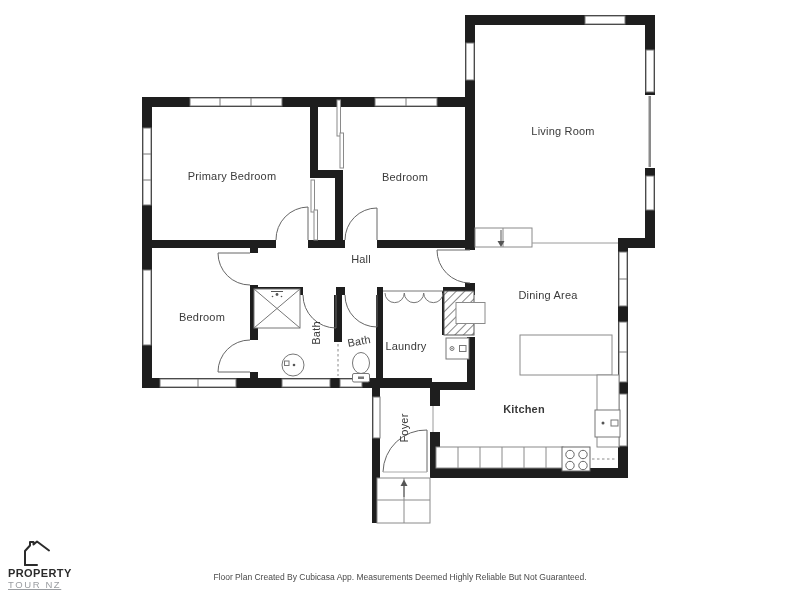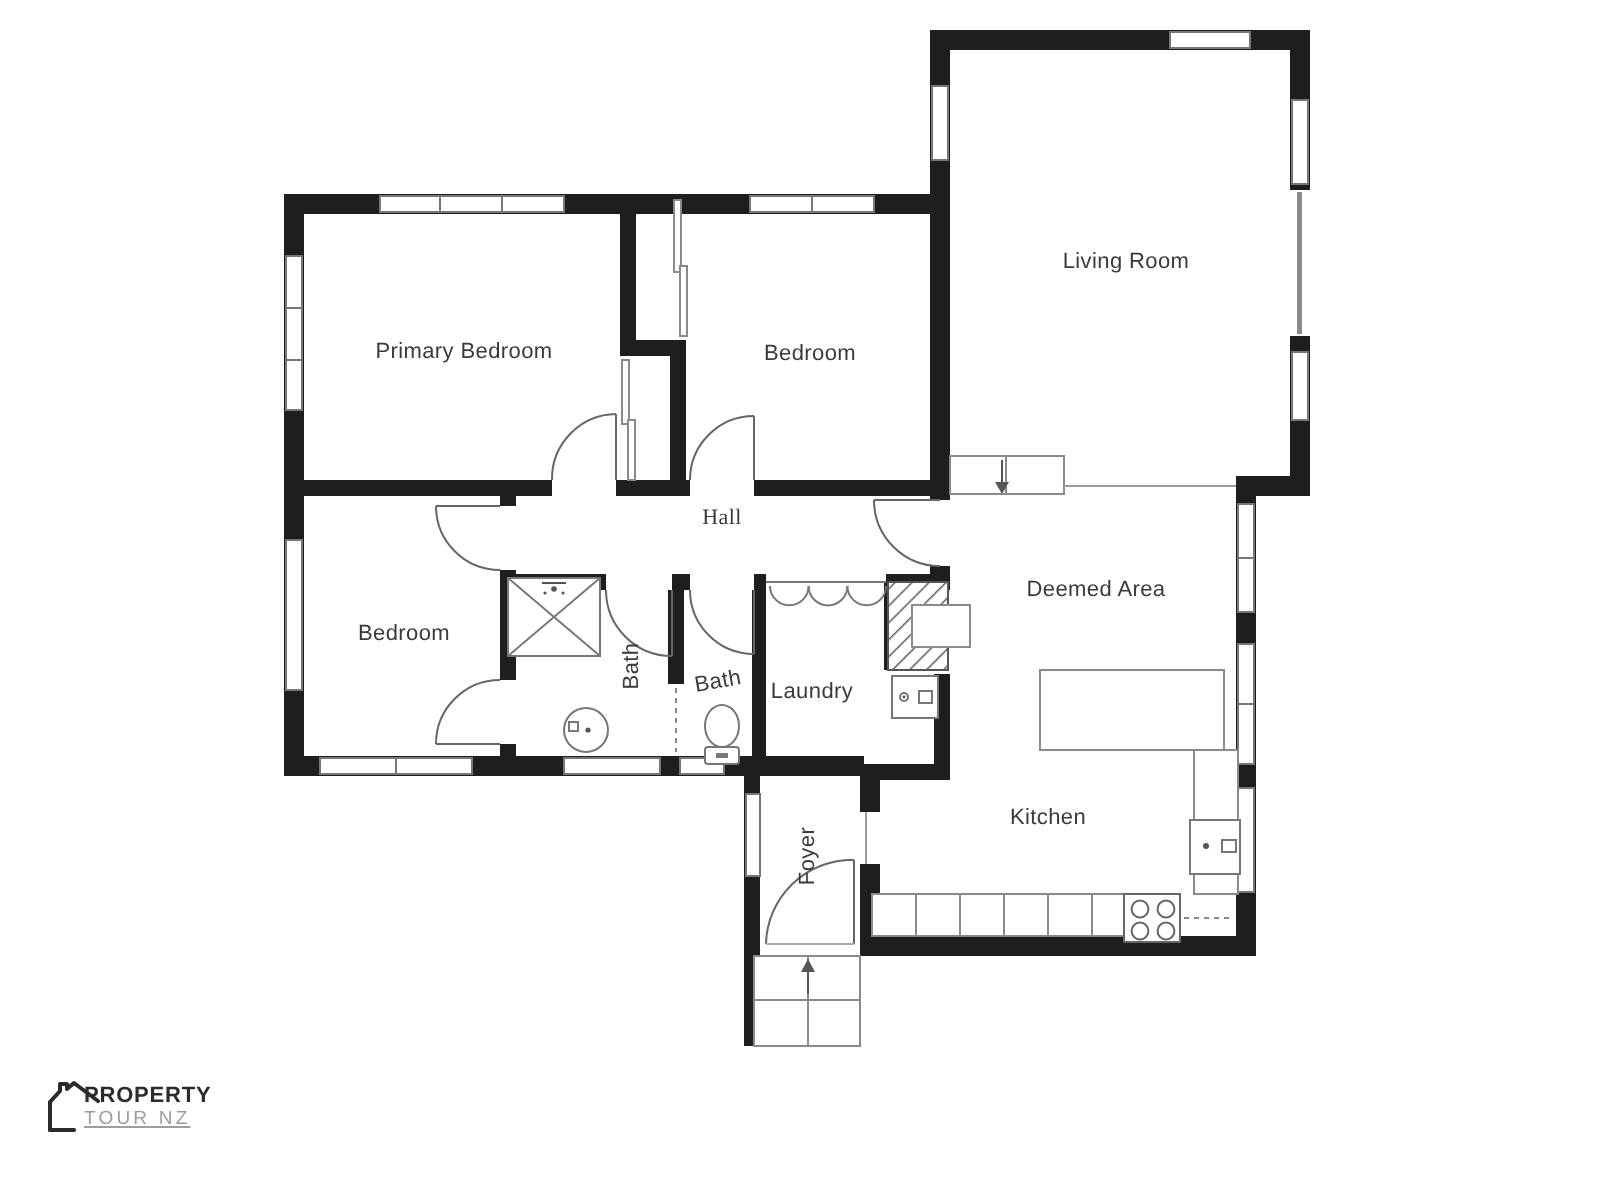--- a/index.html
+++ b/index.html
@@ -3,21 +3,21 @@
 <meta charset="utf-8">
 <style>
   html,body{margin:0;padding:0;background:#fff;}
   #canvas{position:relative;width:800px;height:600px;background:#ffffff;overflow:hidden;
           font-family:"Liberation Sans",sans-serif;}
   #plan-svg{position:absolute;left:0;top:0;}
   .lbl{position:absolute;transform:translate(-50%,-50%);font-size:11px;color:#3a3a3a;
        white-space:nowrap;letter-spacing:.2px;}
   .lbl.v{transform:translate(-50%,-50%) rotate(-90deg);}
   .lbl.tilt{transform:translate(-50%,-50%) rotate(-10deg);}
-  #logo{position:absolute;left:22px;top:540px;display:flex;align-items:center;}
+  #logo{position:absolute;left:22px;top:540px;display:flex;align-items:flex-start;flex-direction:column;}
   #logo .txt{margin-left:-14px;line-height:1.05;}
   #logo .l1{font-size:11px;font-weight:bold;color:#2b2b2b;letter-spacing:.4px;}
   #logo .l2{font-size:9.5px;color:#9a9da1;letter-spacing:1.6px;text-decoration:underline;}
   #footer{position:absolute;left:0;top:572px;width:100%;text-align:center;
           font-size:8.5px;color:#4a4a4a;}
 </style>
 </head>
 <body>
 
 <div id="canvas">
@@ -193,34 +193,35 @@
     <rect x="337" y="100" width="3.5" height="36"></rect>
     <rect x="340" y="133" width="3.5" height="35"></rect>
     <rect x="311" y="180" width="3.5" height="32"></rect>
     <rect x="314" y="210" width="3.5" height="30"></rect>
   </g>
 </svg>
 
 <div class="lbl" style="left:232px;top:176px;">Primary Bedroom</div>
 <div class="lbl" style="left:405px;top:177px;">Bedroom</div>
 <div class="lbl" style="left:563px;top:131px;text-align:right;">Living Room</div>
-<div class="lbl" style="left:361px;top:259px;font-family:Liberation Serif, serif;">Hall</div>
+<div class="lbl" style="left:361px;top:259px;">Hall</div>
 <div class="lbl" style="left:202px;top:317px;">Bedroom</div>
 <div class="lbl v" style="left:316px;top:333px;">Bath</div>
 <div class="lbl tilt" style="left:359px;top:341px;">Bath</div>
 <div class="lbl" style="left:406px;top:346px;">Laundry</div>
-<div class="lbl" style="left:548px;top:295px;">Deemed Area</div>
-<div class="lbl" style="left:524px;top:409px;">Kitchen</div>
+<div class="lbl" style="left:548px;top:295px;">Dining Area</div>
+<div class="lbl" style="left:524px;top:409px;font-weight:bold;">Kitchen</div>
 <div class="lbl v" style="left:404px;top:428px;">Foyer</div>
 
 <div id="logo">
   <svg width="34" height="28" viewBox="0 0 34 28">
     <path d="M3 25 L3 11 L8 5.5 L8 2 L11.5 2 L11.5 4.5 L15 1.5 L27 10.5" fill="none" stroke="#2b2b2b" stroke-width="2" stroke-linejoin="round" stroke-linecap="round"></path>
     <path d="M3 25 L15 25" fill="none" stroke="#2b2b2b" stroke-width="2" stroke-linecap="round"></path>
   </svg>
   <div class="txt">
     <div class="l1">PROPERTY</div>
     <div class="l2">TOUR NZ</div>
   </div>
 </div>
 
+<div id="footer">Floor Plan Created By Cubicasa App. Measurements Deemed Highly Reliable But Not Guaranteed.</div>
 
 </div>
 
 </body></html>

